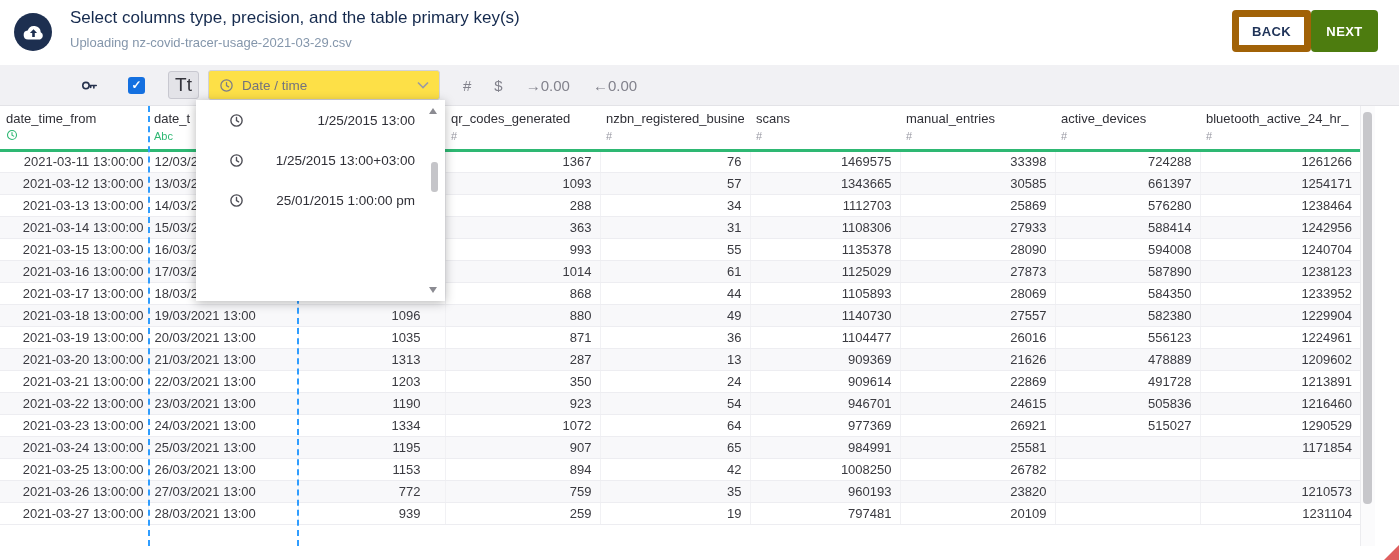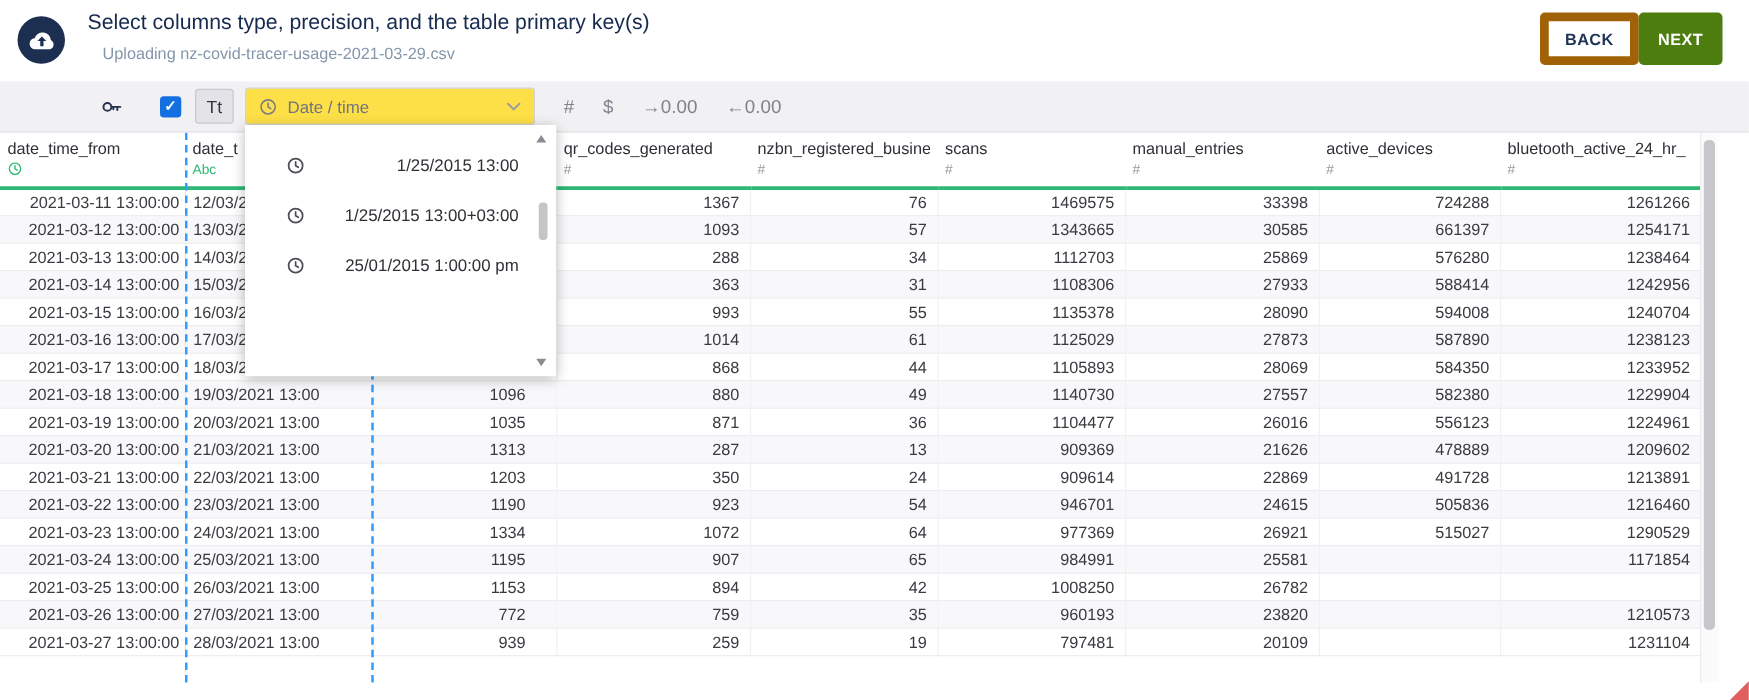--- a/index.html
+++ b/index.html
@@ -5,37 +5,37 @@
   * { margin:0; padding:0; box-sizing:border-box; }
   html,body { width:1399px; height:560px; }
   body { font-family:"Liberation Sans", sans-serif; background:#fff; overflow:hidden; }
   .page { position:relative; width:1399px; height:560px; background:#fff; }
 
   
   .app-header { position:absolute; top:0; left:0; width:1399px; height:65px; background:#fff; z-index:20; }
   .upload-badge { position:absolute; left:14px; top:13px; width:38px; height:38px; border-radius:50%;
                   background:#1d2f50; display:flex; align-items:center; justify-content:center; }
   .page-title { position:absolute; left:70px; top:8px; font-size:17px; color:#152a4e; white-space:nowrap; }
-  .page-subtitle { position:absolute; left:82px; top:35px; font-size:13px; color:#8496ab; white-space:nowrap; }
+  .page-subtitle { position:absolute; left:70px; top:35px; font-size:13px; color:#8496ab; white-space:nowrap; }
   .btn-back { position:absolute; left:1232px; top:10px; width:79px; height:42px; background:#fff;
               border:7px solid #a16207; border-radius:4px; color:#1f3358; font-weight:bold; font-size:13px;
               letter-spacing:.4px; font-family:inherit; cursor:pointer; }
   .btn-next { position:absolute; left:1311px; top:10px; width:67px; height:42px; background:#4d7c0f;
               border:none; border-radius:4px; color:#fff; font-weight:bold; font-size:13px;
               letter-spacing:.4px; font-family:inherit; cursor:pointer; }
 
   
   .toolbar { position:absolute; top:65px; left:0; width:1399px; height:41px; background:#f1f1f4;
              border-bottom:1px solid #e3e3e7; display:flex; align-items:center; z-index:8; }
   .tb-key { margin-left:80px; display:flex; cursor:pointer; }
   .tb-check { margin-left:29px; width:17px; height:17px; background:#1470e0; border-radius:3px;
               display:flex; align-items:center; justify-content:center; cursor:pointer; }
   .tick { color:#fff; font-size:12px; font-weight:bold; line-height:1; }
-  .tb-tt { margin-left:11px; width:31px; height:28px; background:#e3e3e8; border:1px solid #c8c8d0;
-           border-radius:3px; font-size:14px; color:#34343c; font-family:inherit; cursor:pointer; }
+  .tb-tt { margin-left:23px; width:31px; height:28px; background:#e3e3e8; border:1px solid #c8c8d0;
+           border-radius:3px; font-size:19px; color:#34343c; font-family:inherit; cursor:pointer; }
   .tb-select { margin-left:9px; width:232px; height:30px; background:#fde047; border:1px solid #d2d2d9;
                border-radius:3px; display:flex; align-items:center; padding:0 10px; cursor:pointer; }
   .tb-select-label { margin-left:8px; font-size:13.5px; color:#73737e; flex:1; }
   .tb-icon { background:none; border:none; color:#82828c; font-size:15px; font-family:inherit;
              margin-left:23px; cursor:pointer; white-space:nowrap; }
 
   
   .table-wrap { position:absolute; top:106px; left:0; width:1360px; z-index:1; }
   table { border-collapse:collapse; table-layout:fixed; width:1360px; }
   thead th { height:44px; vertical-align:top; text-align:left; padding:5px 6px 0 6px;
@@ -55,21 +55,21 @@
   td.c2 { padding-right:24px; }
 
   
   .dash { position:absolute; top:106px; height:440px; width:0; border-left:2px dashed #2f9dff; z-index:4; }
   .dash-left { left:148px; }
   .dash-right { left:297px; }
 
   
   .dd-panel { position:absolute; left:196px; top:100px; width:249px; height:201px; background:#fff;
               box-shadow:0 2px 10px rgba(0,0,0,.28); z-index:10; }
-  .dd-option { height:40px; display:flex; align-items:flex-end; cursor:pointer; }
+  .dd-option { height:40px; display:flex; align-items:center; cursor:pointer; }
   .dd-option.selected { background:#ebebed; box-shadow:inset 4px 0 0 #2f9dff; }
   .dd-clock { width:15px; height:15px; color:#4d4d55; margin-left:33px; flex:none; }
   .dd-label { flex:1; text-align:right; margin-right:30px; font-size:13.5px; color:#2f2f36; white-space:nowrap; }
   .dd-sb-up { position:absolute; right:8px; top:8px; width:0; height:0;
               border-left:4px solid transparent; border-right:4px solid transparent;
               border-bottom:6px solid #8b8b92; cursor:pointer; }
   .dd-sb-down { position:absolute; right:8px; bottom:8px; width:0; height:0;
                 border-left:4px solid transparent; border-right:4px solid transparent;
                 border-top:6px solid #8b8b92; cursor:pointer; }
   .dd-sb-thumb { position:absolute; right:7px; top:62px; width:7px; height:30px;

